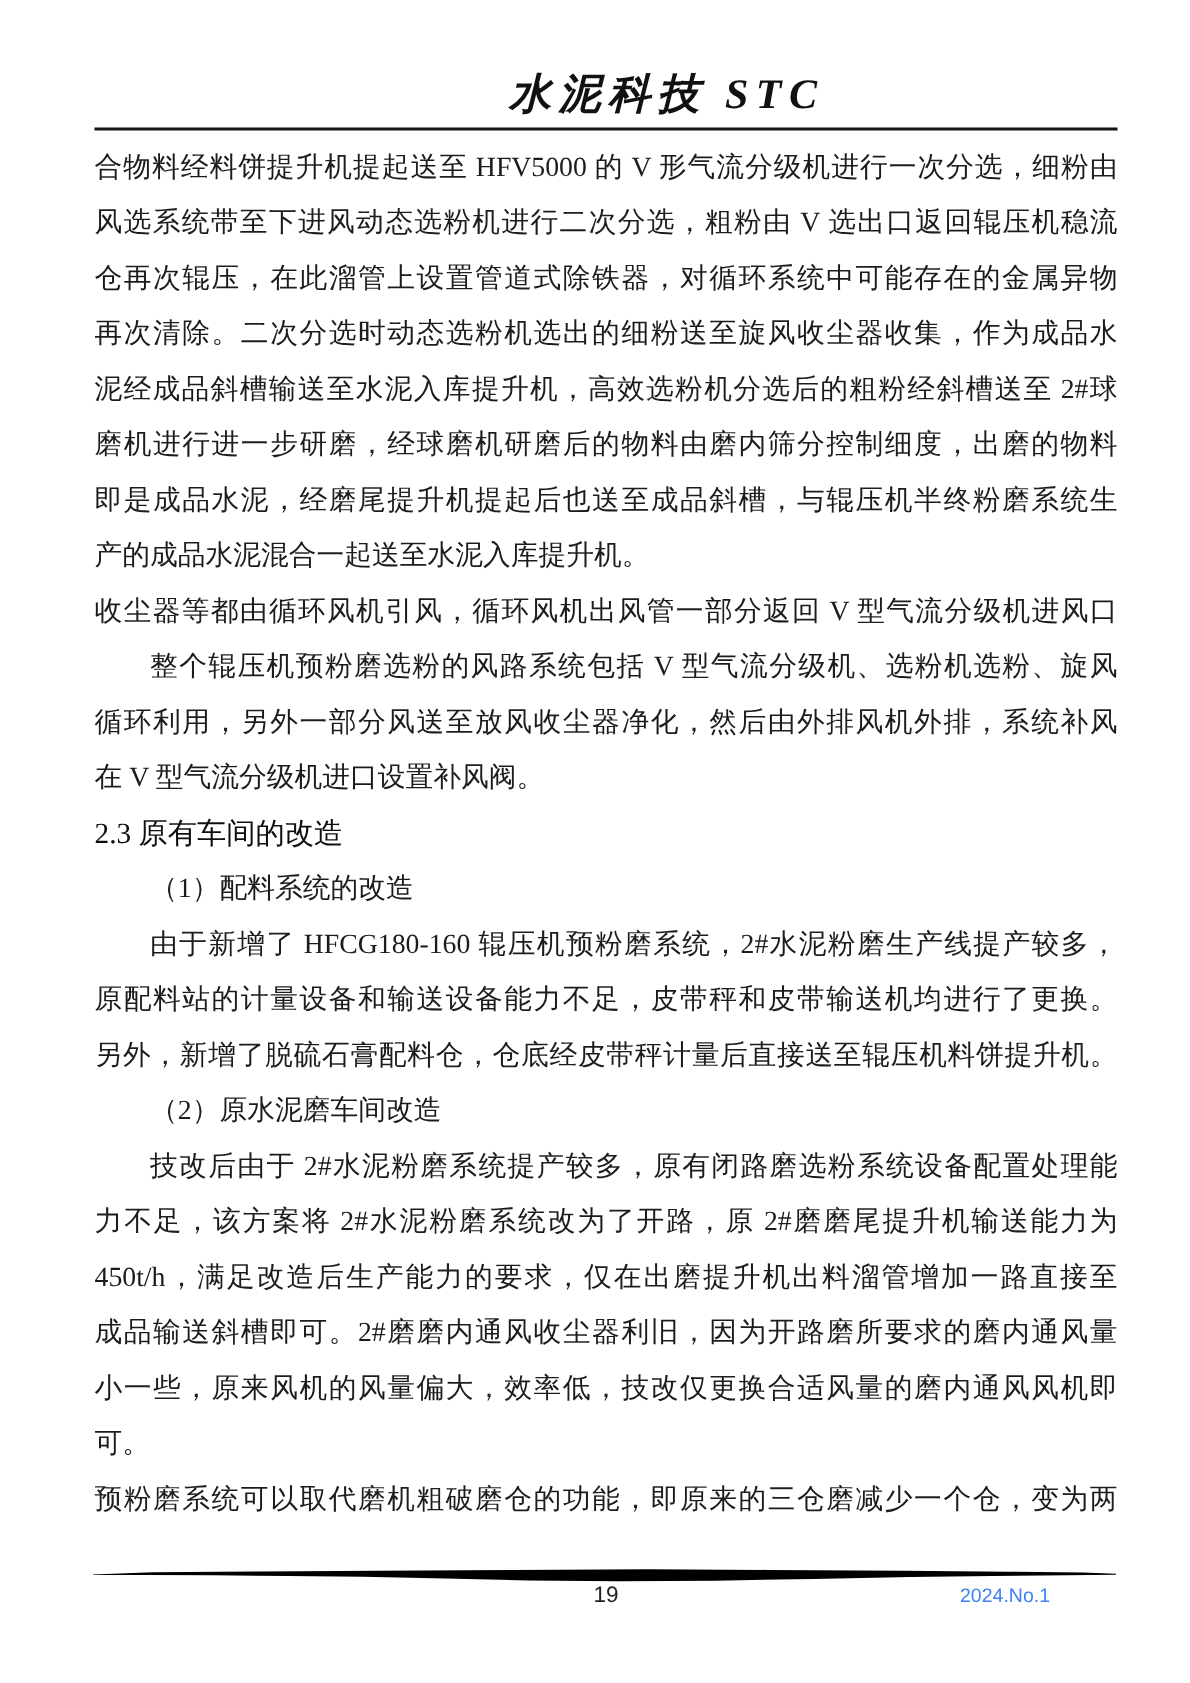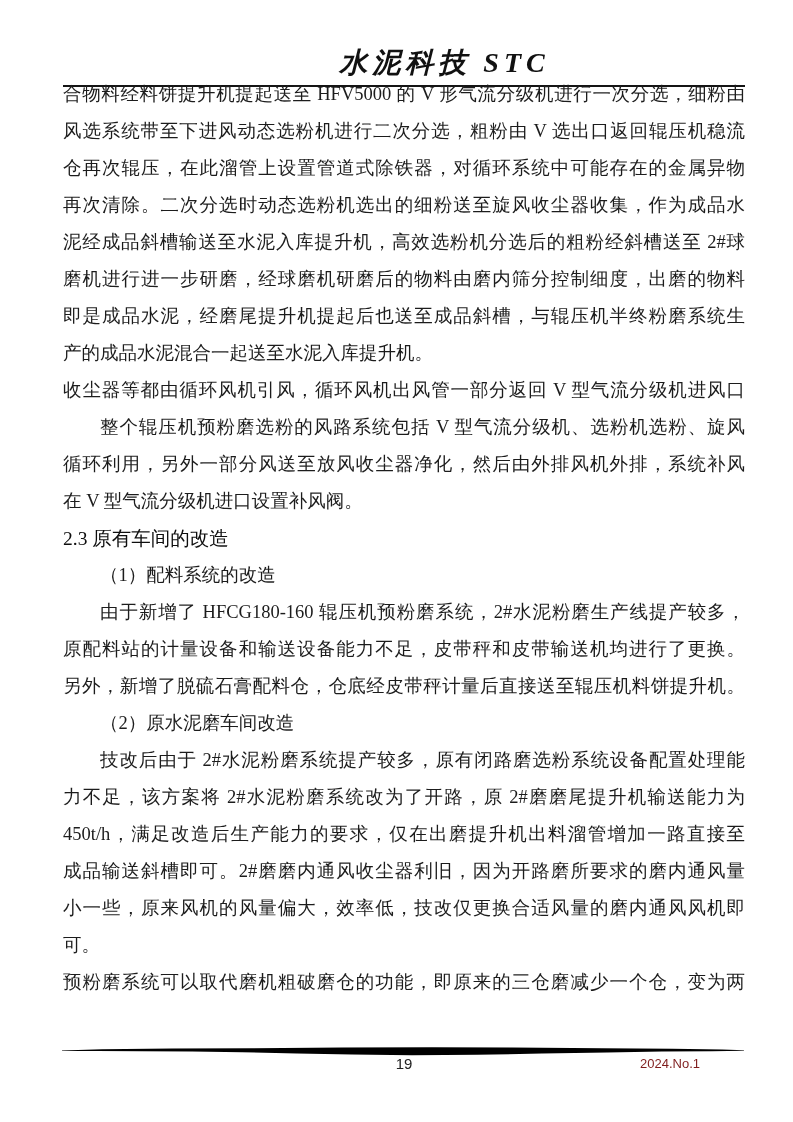--- a/index.html
+++ b/index.html
@@ -23,21 +23,21 @@
     padding-left:48px;
   }
   .header-rule{
     position:absolute;
     top:85px;left:63px;
     width:682px;height:2px;
     background:#141414;
   }
   .doc-body{
     position:absolute;
-    top:76px;left:63px;
+    top:94px;left:63px;
     width:682px;
     font-size:18.5px;
     color:#1c1c1c;
   }
   .line{
     height:37px;
     line-height:37px;
     text-align:justify;
     text-align-last:justify;
     overflow:hidden;
@@ -67,21 +67,21 @@
     font-family:"Liberation Sans","DejaVu Sans",sans-serif;
     font-size:15px;
     color:#222;
   }
   .footer-issue{
     position:absolute;
     top:1056px;left:0;width:700px;
     text-align:right;
     font-family:"Liberation Sans","DejaVu Sans",sans-serif;
     font-size:13px;
-    color:#7f1d1d;
+    color:#3b82f6;
   }
 </style>
 </head>
 <body>
 
 <div class="page">
 
   <div class="header-title">水泥科技 STC</div>
 
   <div class="header-rule"></div>

